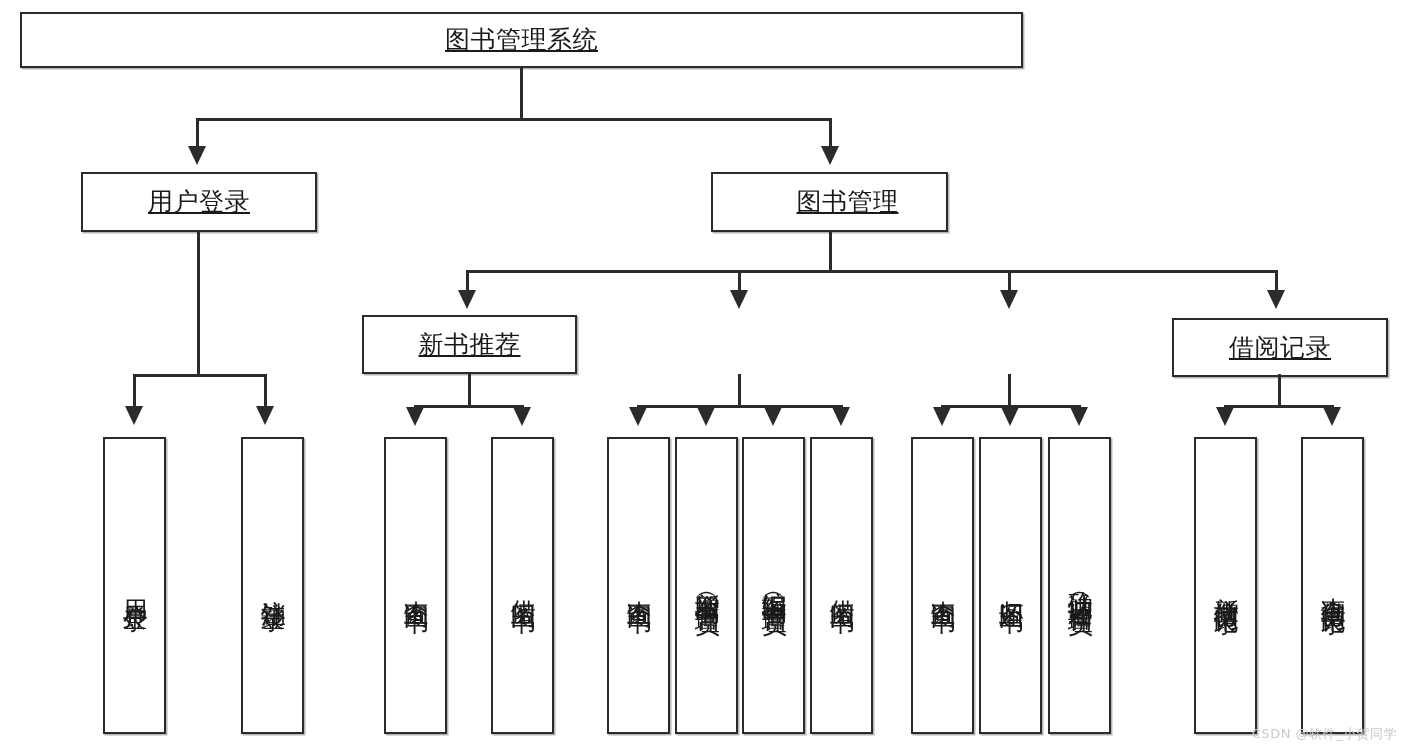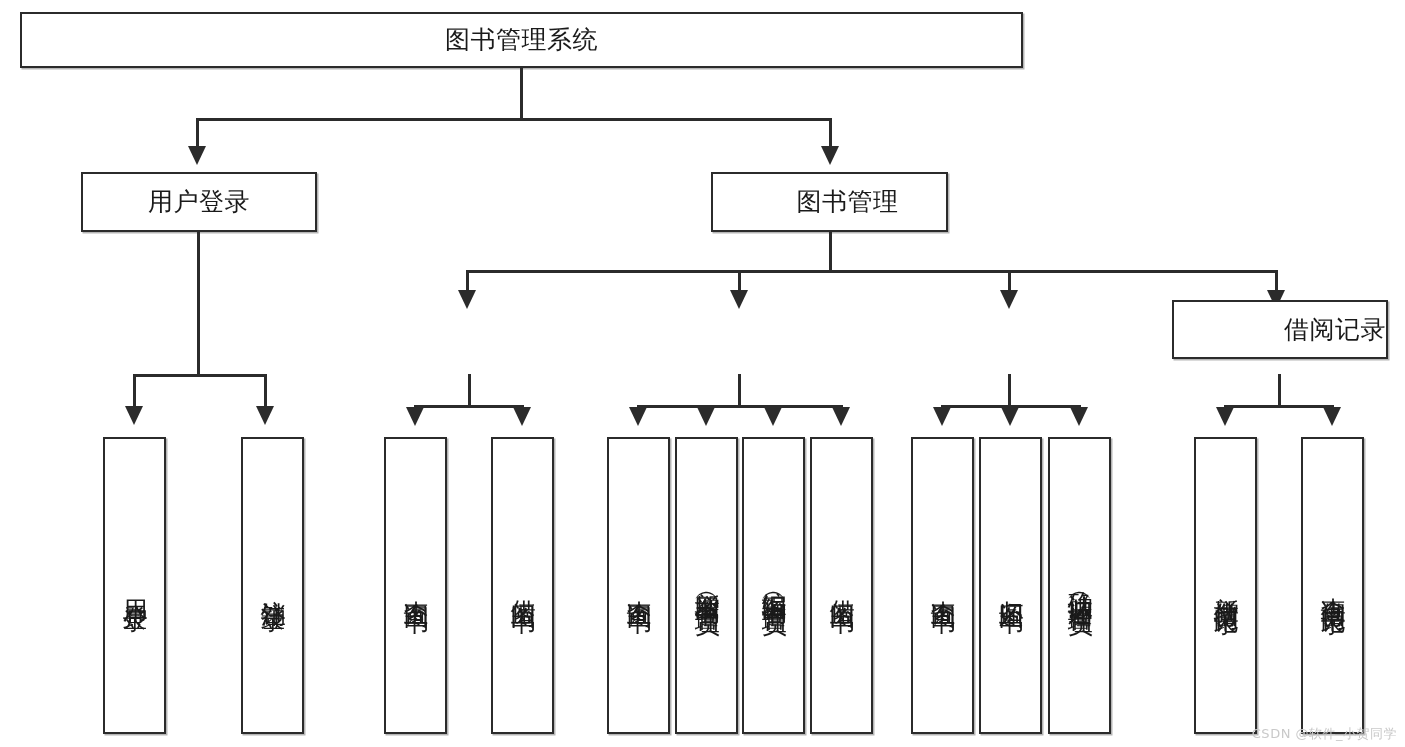--- a/index.html
+++ b/index.html
@@ -31,20 +31,21 @@
     color: #1a1a1a;
     line-height: 1.18;
     text-align: center;
     white-space: pre-line;
   }
   
   .node.horiz .label {
     writing-mode: horizontal-tb;
     font-size: 25px;
     letter-spacing: 0.5px;
+    text-decoration: underline;
   }
   .node.root .label {
     font-size: 25px;
   }
   
   .node.vert {
     align-items: center;
     justify-content: center;
     padding: 6px 0;
   }
@@ -124,21 +125,24 @@
   <div class="edge h" style="left:466px; top:270px; width:812px; height:3px;"></div>
   <div class="edge v" style="left:466px; top:270px; width:3px; height:22px;"></div>
   <div class="edge v" style="left:738px; top:270px; width:3px; height:22px;"></div>
   <div class="edge v" style="left:1008px; top:270px; width:3px; height:22px;"></div>
   <div class="edge v" style="left:1275px; top:270px; width:3px; height:22px;"></div>
   <div class="arrow" style="left:458px; top:290px;"></div>
   <div class="arrow" style="left:730px; top:290px;"></div>
   <div class="arrow" style="left:1000px; top:290px;"></div>
   <div class="arrow" style="left:1267px; top:290px;"></div>
 
-  <div class="node horiz" style="left:1172px; top:300px; width:216px; height:59px;justify-content:flex-end;">
+  <div class="node horiz" style="left:362px; top:315px; width:215px; height:59px;">
+    <span class="label">新书推荐</span>
+  </div>
+  <div class="node horiz" style="left:1172px; top:318px; width:216px; height:59px;">
     <span class="label">借阅记录</span>
   </div>
 
   <div class="edge v" style="left:468px; top:374px; width:3px; height:31px;"></div>
   <div class="edge h" style="left:414px; top:405px; width:110px; height:3px;"></div>
   <div class="edge v" style="left:414px; top:405px; width:3px; height:4px;"></div>
   <div class="edge v" style="left:521px; top:405px; width:3px; height:4px;"></div>
   <div class="arrow" style="left:406px; top:407px;"></div>
   <div class="arrow" style="left:513px; top:407px;"></div>
 

